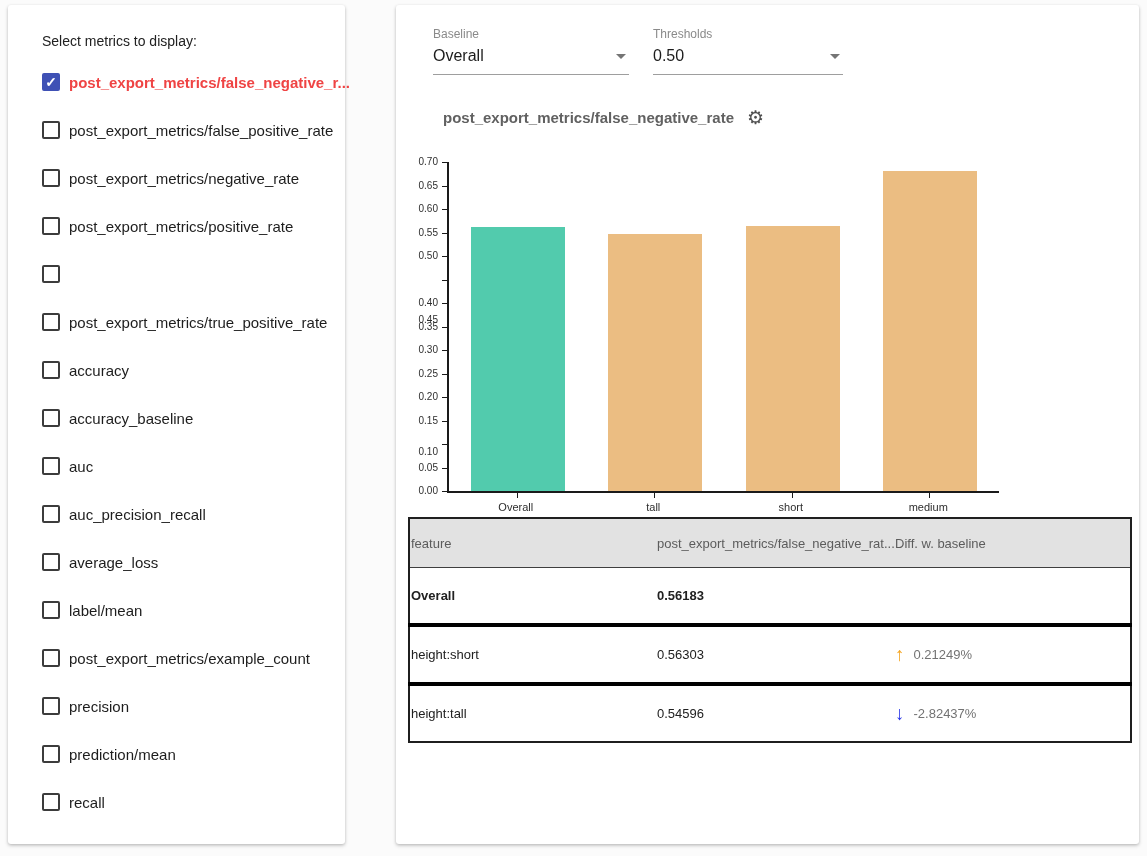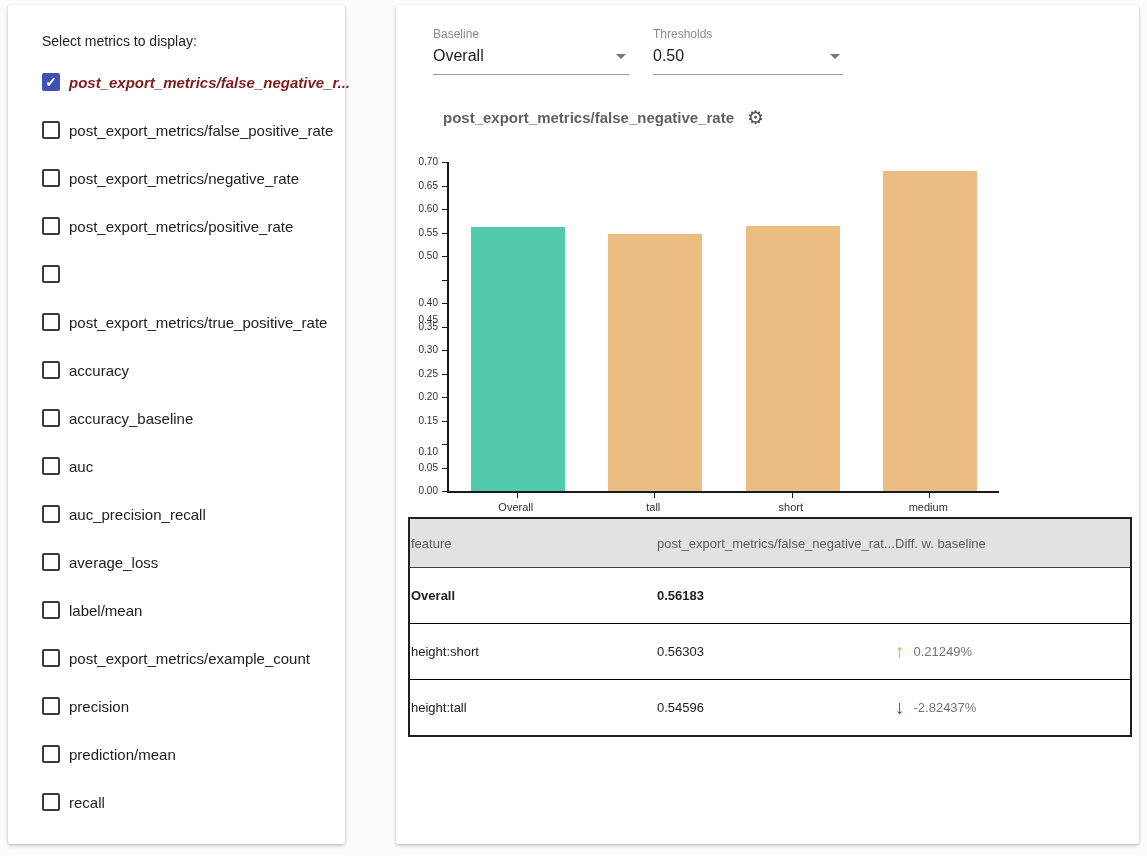--- a/index.html
+++ b/index.html
@@ -22,21 +22,21 @@
   .metric-item{display:flex;align-items:center;height:48px;padding-left:34px;cursor:pointer;}
   .cb{
     width:18px;height:18px;box-sizing:border-box;flex:none;
     border:2px solid #3c3c3c;border-radius:2px;margin-right:9px;
     display:flex;align-items:center;justify-content:center;
     background:#fff;
   }
   .cb.on{background:#3f51b5;border-color:#3f51b5;}
   .cb.on .mark{color:#fff;font-size:14px;font-weight:bold;line-height:1;margin-top:-1px;}
   .cb-label{font-size:15px;color:#1d1d1d;white-space:nowrap;}
-  .metric-item.checked .cb-label{font-weight:bold;color:#7f1d1d;font-style:italic;}
+  .metric-item.checked .cb-label{font-weight:bold;color:#ef4444;}
 
   
   .control{position:absolute;top:22px;}
   #baseline-control{left:37px;width:196px;}
   #thresholds-control{left:257px;width:190px;}
   .control .lab{font-size:12px;color:#8a8a8a;}
   .control .val{
     font-size:16px;color:#1c1c1c;margin-top:6px;padding-bottom:9px;
     border-bottom:1px solid #9e9e9e;position:relative;cursor:pointer;
   }
@@ -70,21 +70,21 @@
     position:absolute;left:12px;top:512px;width:722px;
     border-collapse:collapse;border:2px solid #1f1f1f;table-layout:fixed;
   }
   #results-table th{
     background:#e2e2e2;font-weight:normal;font-size:13px;color:#5c5c5c;
     text-align:left;height:46px;border-bottom:1px solid #3f3f3f;
   }
   #results-table td{
     font-size:13px;color:#212121;height:53px;background:#fff;
   }
-  #results-table tr.sep td{border-top:1px solid #000000;}
+  #results-table tr.sep td{border-top:4px solid #000000;}
   #results-table th.c-feature, #results-table td.c-feature{}
   tr.baseline-row td{color:#26a583;font-weight:bold;height:44px;}
   .diff-wrap{display:flex;align-items:center;}
   .diff-arrow{font-size:19px;font-weight:bold;margin-right:9px;line-height:1;}
   .diff-arrow.up{color:#f5a623;}
   .diff-arrow.down{color:#2936e8;}
   .diff-text{font-size:13px;color:#737373;font-weight:normal;}
 </style>
 </head>
 <body>

